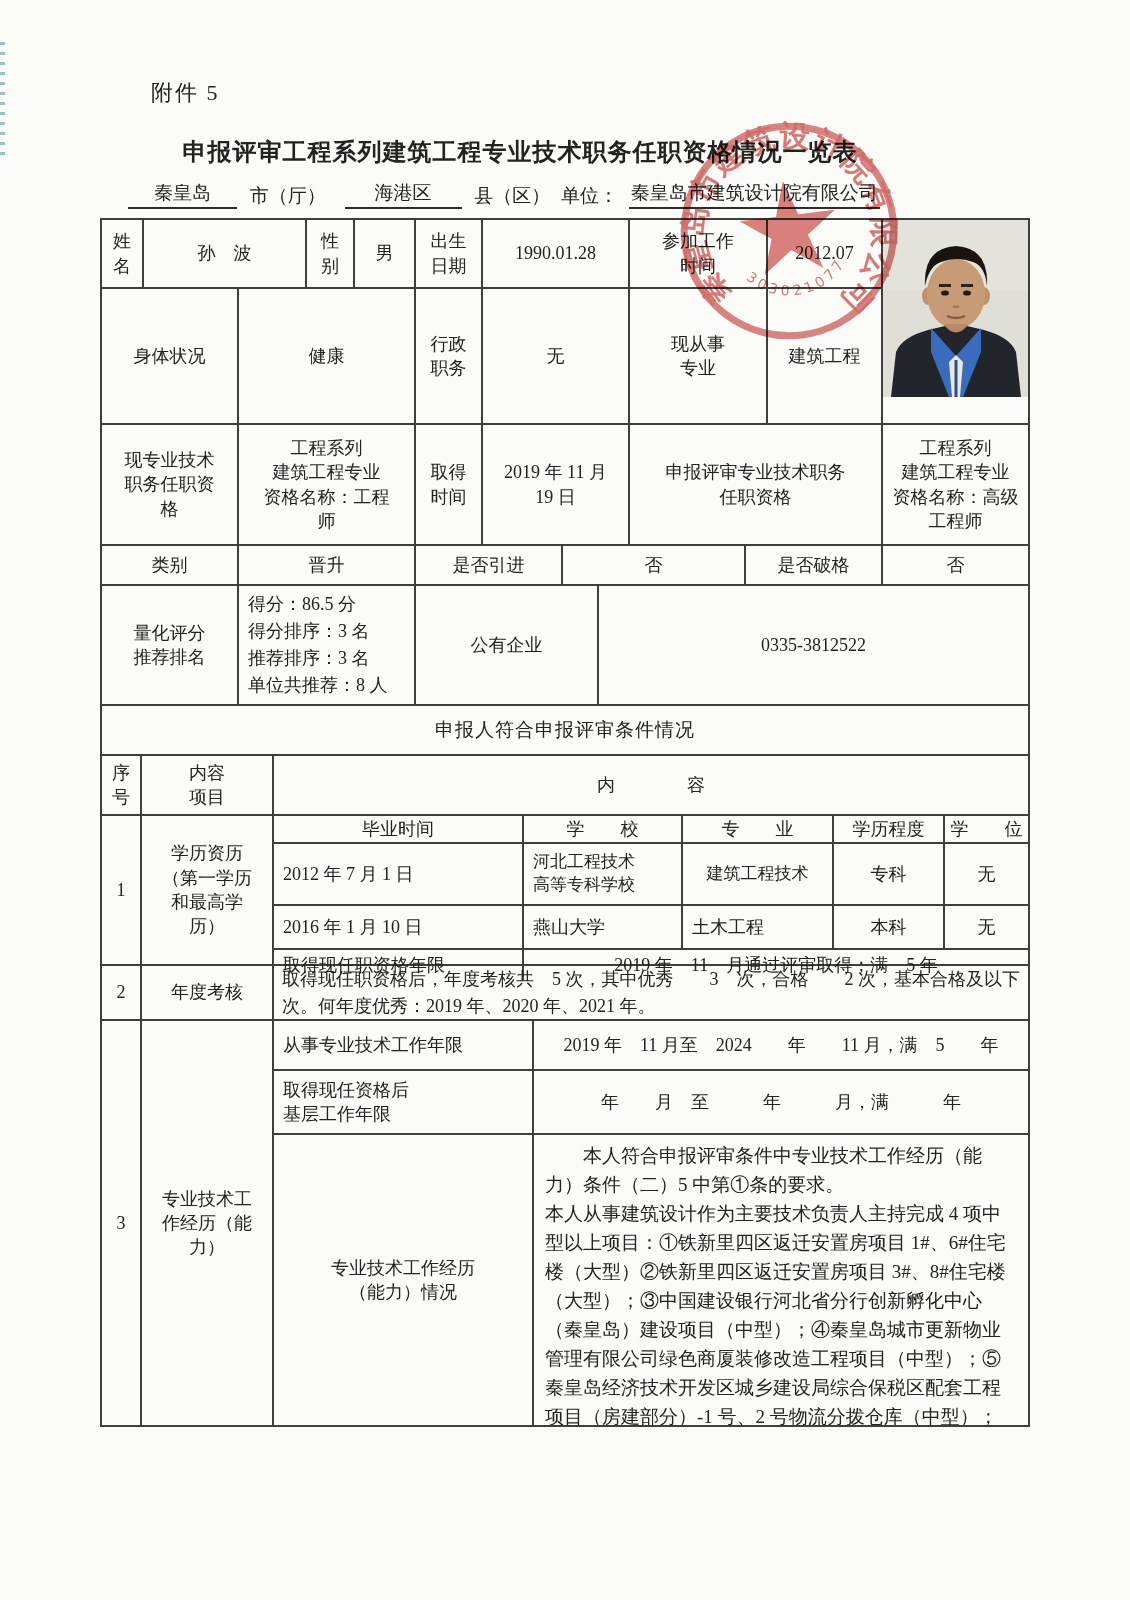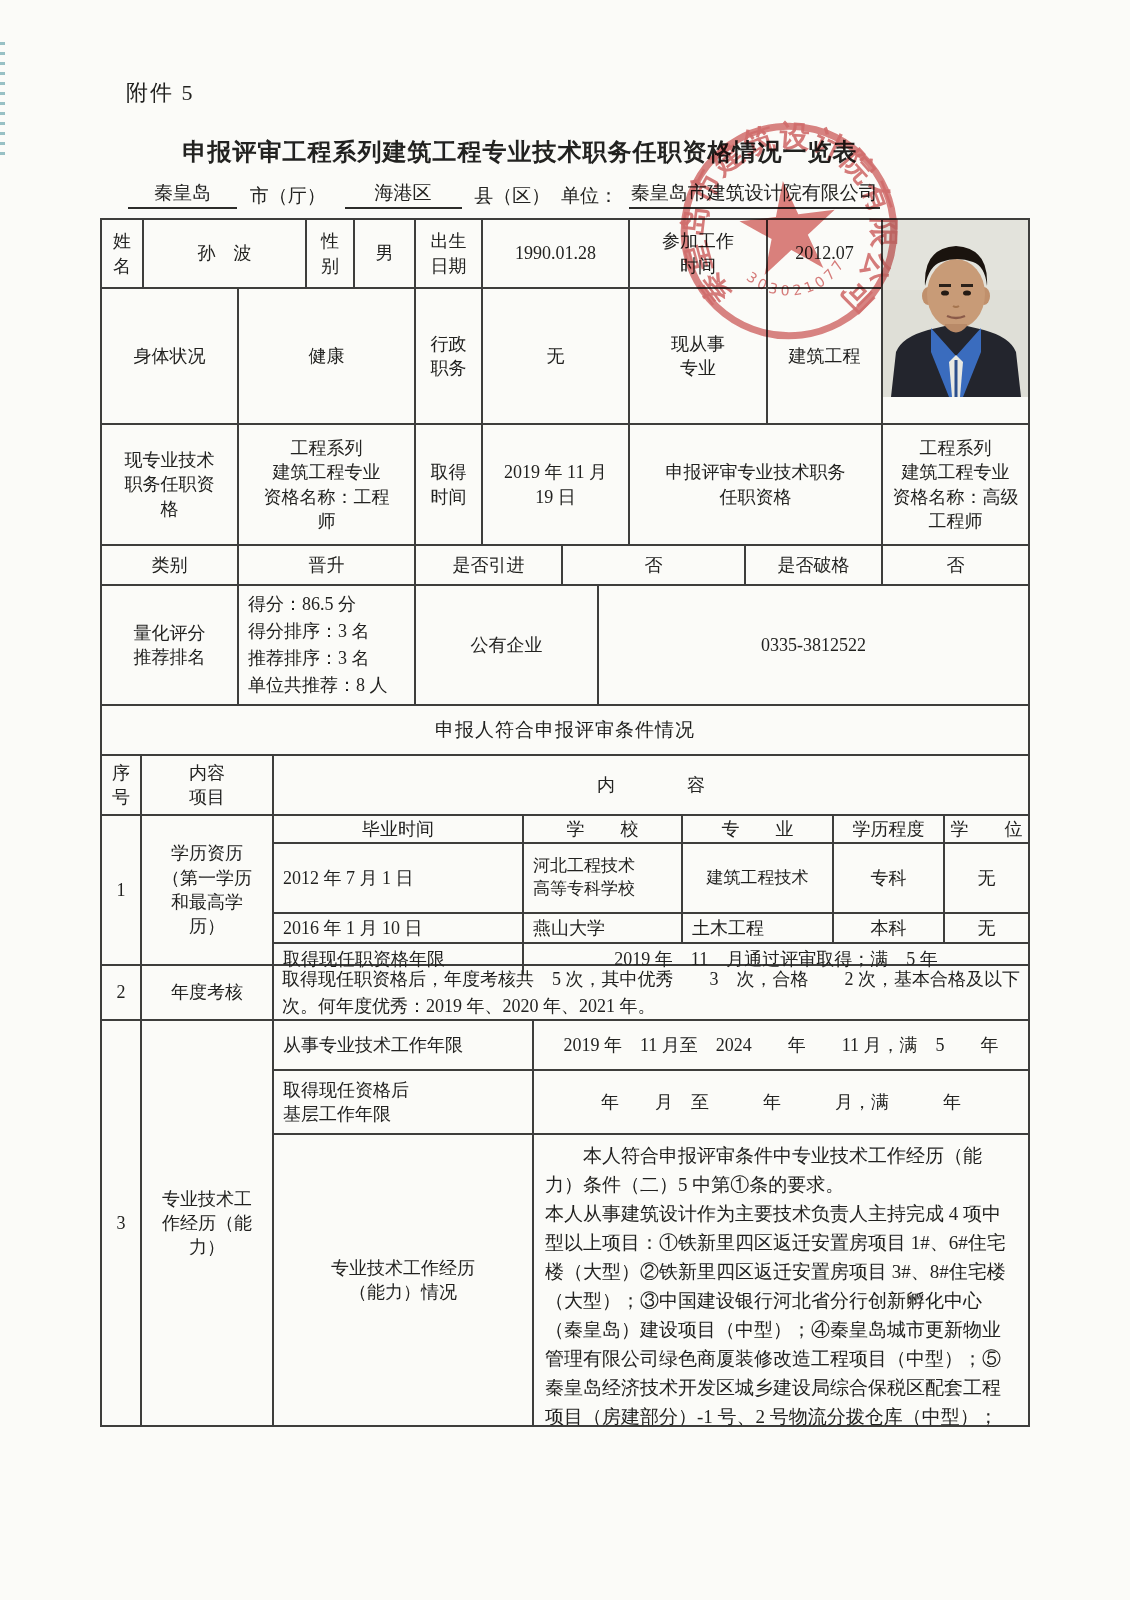--- a/index.html
+++ b/index.html
@@ -17,21 +17,21 @@
     color:var(--ink);
     font-family:"Liberation Serif","DejaVu Serif",serif;
     overflow:hidden;
     margin:0 auto;
   }
   .scan-edge{
     position:absolute;left:0;top:42px;width:5px;height:120px;
     background:repeating-linear-gradient(180deg, rgba(70,145,155,.55) 0 3px, transparent 3px 10px);
   }
   .attachment{
-    position:absolute;left:126px;top:78px;
+    position:absolute;left:151px;top:78px;
     font-size:22px;letter-spacing:2px;
   }
   .title{
     position:absolute;left:60px;top:136px;width:920px;
     text-align:center;
     font-family:"Liberation Sans","DejaVu Sans",sans-serif;
     font-weight:700;font-size:24px;letter-spacing:1px;
   }
   .subheader{
     position:absolute;left:128px;top:180px;width:910px;
@@ -218,29 +218,29 @@
 和最高学
 历）</div>
       <div class="stack">
         <div class="srow" style="height:28px">
           <div class="c w250">毕业时间</div>
           <div class="c w159">学　　校</div>
           <div class="c w151">专　　业</div>
           <div class="c w111">学历程度</div>
           <div class="c flex1">学　　位</div>
         </div>
-        <div class="srow" style="height:70px">
+        <div class="srow" style="height:62px">
           <div class="c w250 left padL">2012 年 7 月 1 日</div>
           <div class="c w159 fs17 left padL">河北工程技术
 高等专科学校</div>
           <div class="c w151 fs17">建筑工程技术</div>
           <div class="c w111">专科</div>
           <div class="c flex1">无</div>
         </div>
-        <div class="srow" style="height:30px">
+        <div class="srow" style="height:44px">
           <div class="c w250 left padL">2016 年 1 月 10 日</div>
           <div class="c w159 left padL">燕山大学</div>
           <div class="c w151 left padL">土木工程</div>
           <div class="c w111">本科</div>
           <div class="c flex1">无</div>
         </div>
         <div class="srow" style="height:30px">
           <div class="c w250 left padL">取得现任职资格年限</div>
           <div class="c flex1">2019 年　11　月通过评审取得；满　5 年</div>
         </div>

